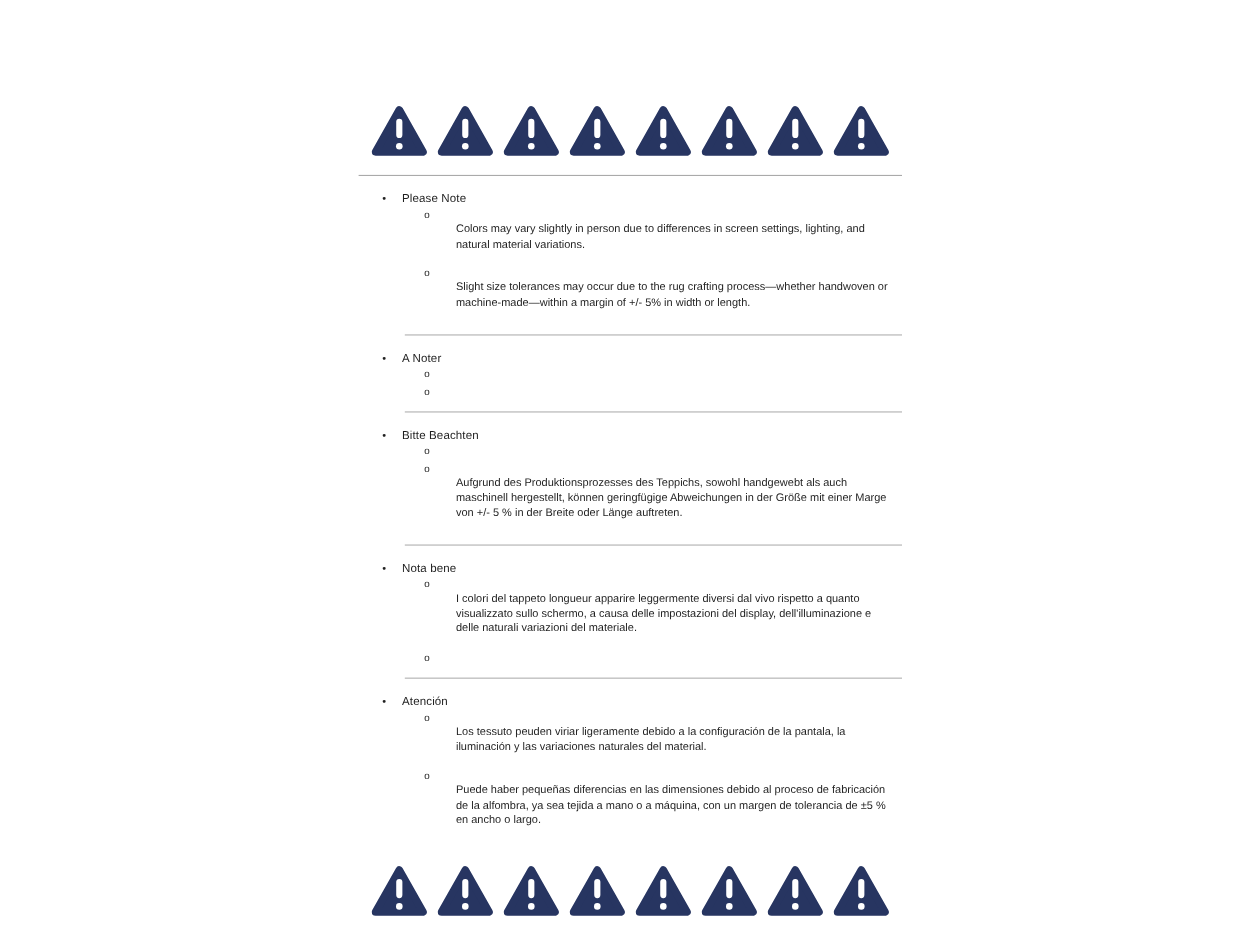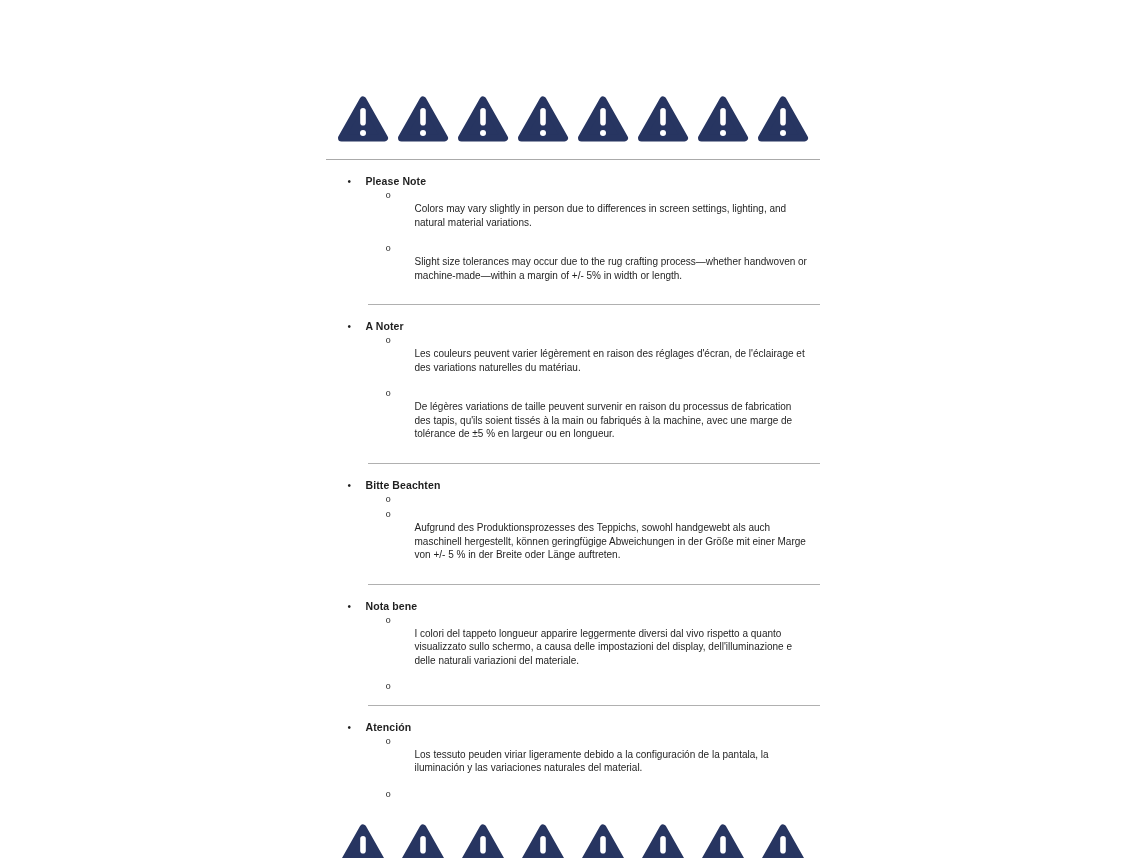--- a/index.html
+++ b/index.html
@@ -36,21 +36,21 @@
   .b1 {
     flex: none;
     width: 18px;
     margin-left: 22px;
     font-size: 10px;
     line-height: 13px;
   }
   .heading {
     margin: 0;
     font-size: 10.5px;
-    font-weight: bold;
+    font-weight: normal;
     line-height: 13px;
     letter-spacing: 0.1px;
   }
   .item { display: flex; margin-top: 2px; }
   .b2 {
     flex: none;
     width: 17px;
     margin-left: 60px;
     font-family: "Liberation Mono", monospace;
     font-size: 9px;
@@ -130,25 +130,23 @@
 
   <hr class="sep">
 
   <section>
     <div class="heading-row">
       <span class="b1">•</span>
       <h3 class="heading">A Noter</h3>
     </div>
     <div class="item">
       <span class="b2">o</span>
-      <p>Les couleurs peuvent varier légèrement en raison des réglages d'écran, de l'éclairage et des variations naturelles du matériau.</p>
-    </div>
-    <div class="item">
-      <span class="b2">o</span>
-      <p>De légères variations de taille peuvent survenir en raison du processus de fabrication des tapis, qu'ils soient tissés à la main ou fabriqués à la machine, avec une marge de tolérance de ±5 % en largeur ou en longueur.</p>
+    </div>
+    <div class="item">
+      <span class="b2">o</span>
     </div>
   </section>
 
   <hr class="sep">
 
   <section>
     <div class="heading-row">
       <span class="b1">•</span>
       <h3 class="heading">Bitte Beachten</h3>
     </div>
@@ -183,20 +181,21 @@
     <div class="heading-row">
       <span class="b1">•</span>
       <h3 class="heading">Atención</h3>
     </div>
     <div class="item">
       <span class="b2">o</span>
       <p>Los tessuto peuden viriar ligeramente debido a la configuración de la pantala, la iluminación y las variaciones naturales del material.</p>
     </div>
     <div class="item">
       <span class="b2">o</span>
+      <p>Puede haber pequeñas diferencias en las dimensiones debido al proceso de fabricación de la alfombra, ya sea tejida a mano o a máquina, con un margen de tolerancia de ±5 % en ancho o largo.</p>
     </div>
   </section>
 
   <div class="tri-row bottom">
     <svg class="tri" viewBox="0 0 52 48">
         <use href="#warn-tri" xlink:href="#warn-tri"></use>
       </svg>
     <svg class="tri" viewBox="0 0 52 48">
         <use href="#warn-tri" xlink:href="#warn-tri"></use>
       </svg>

